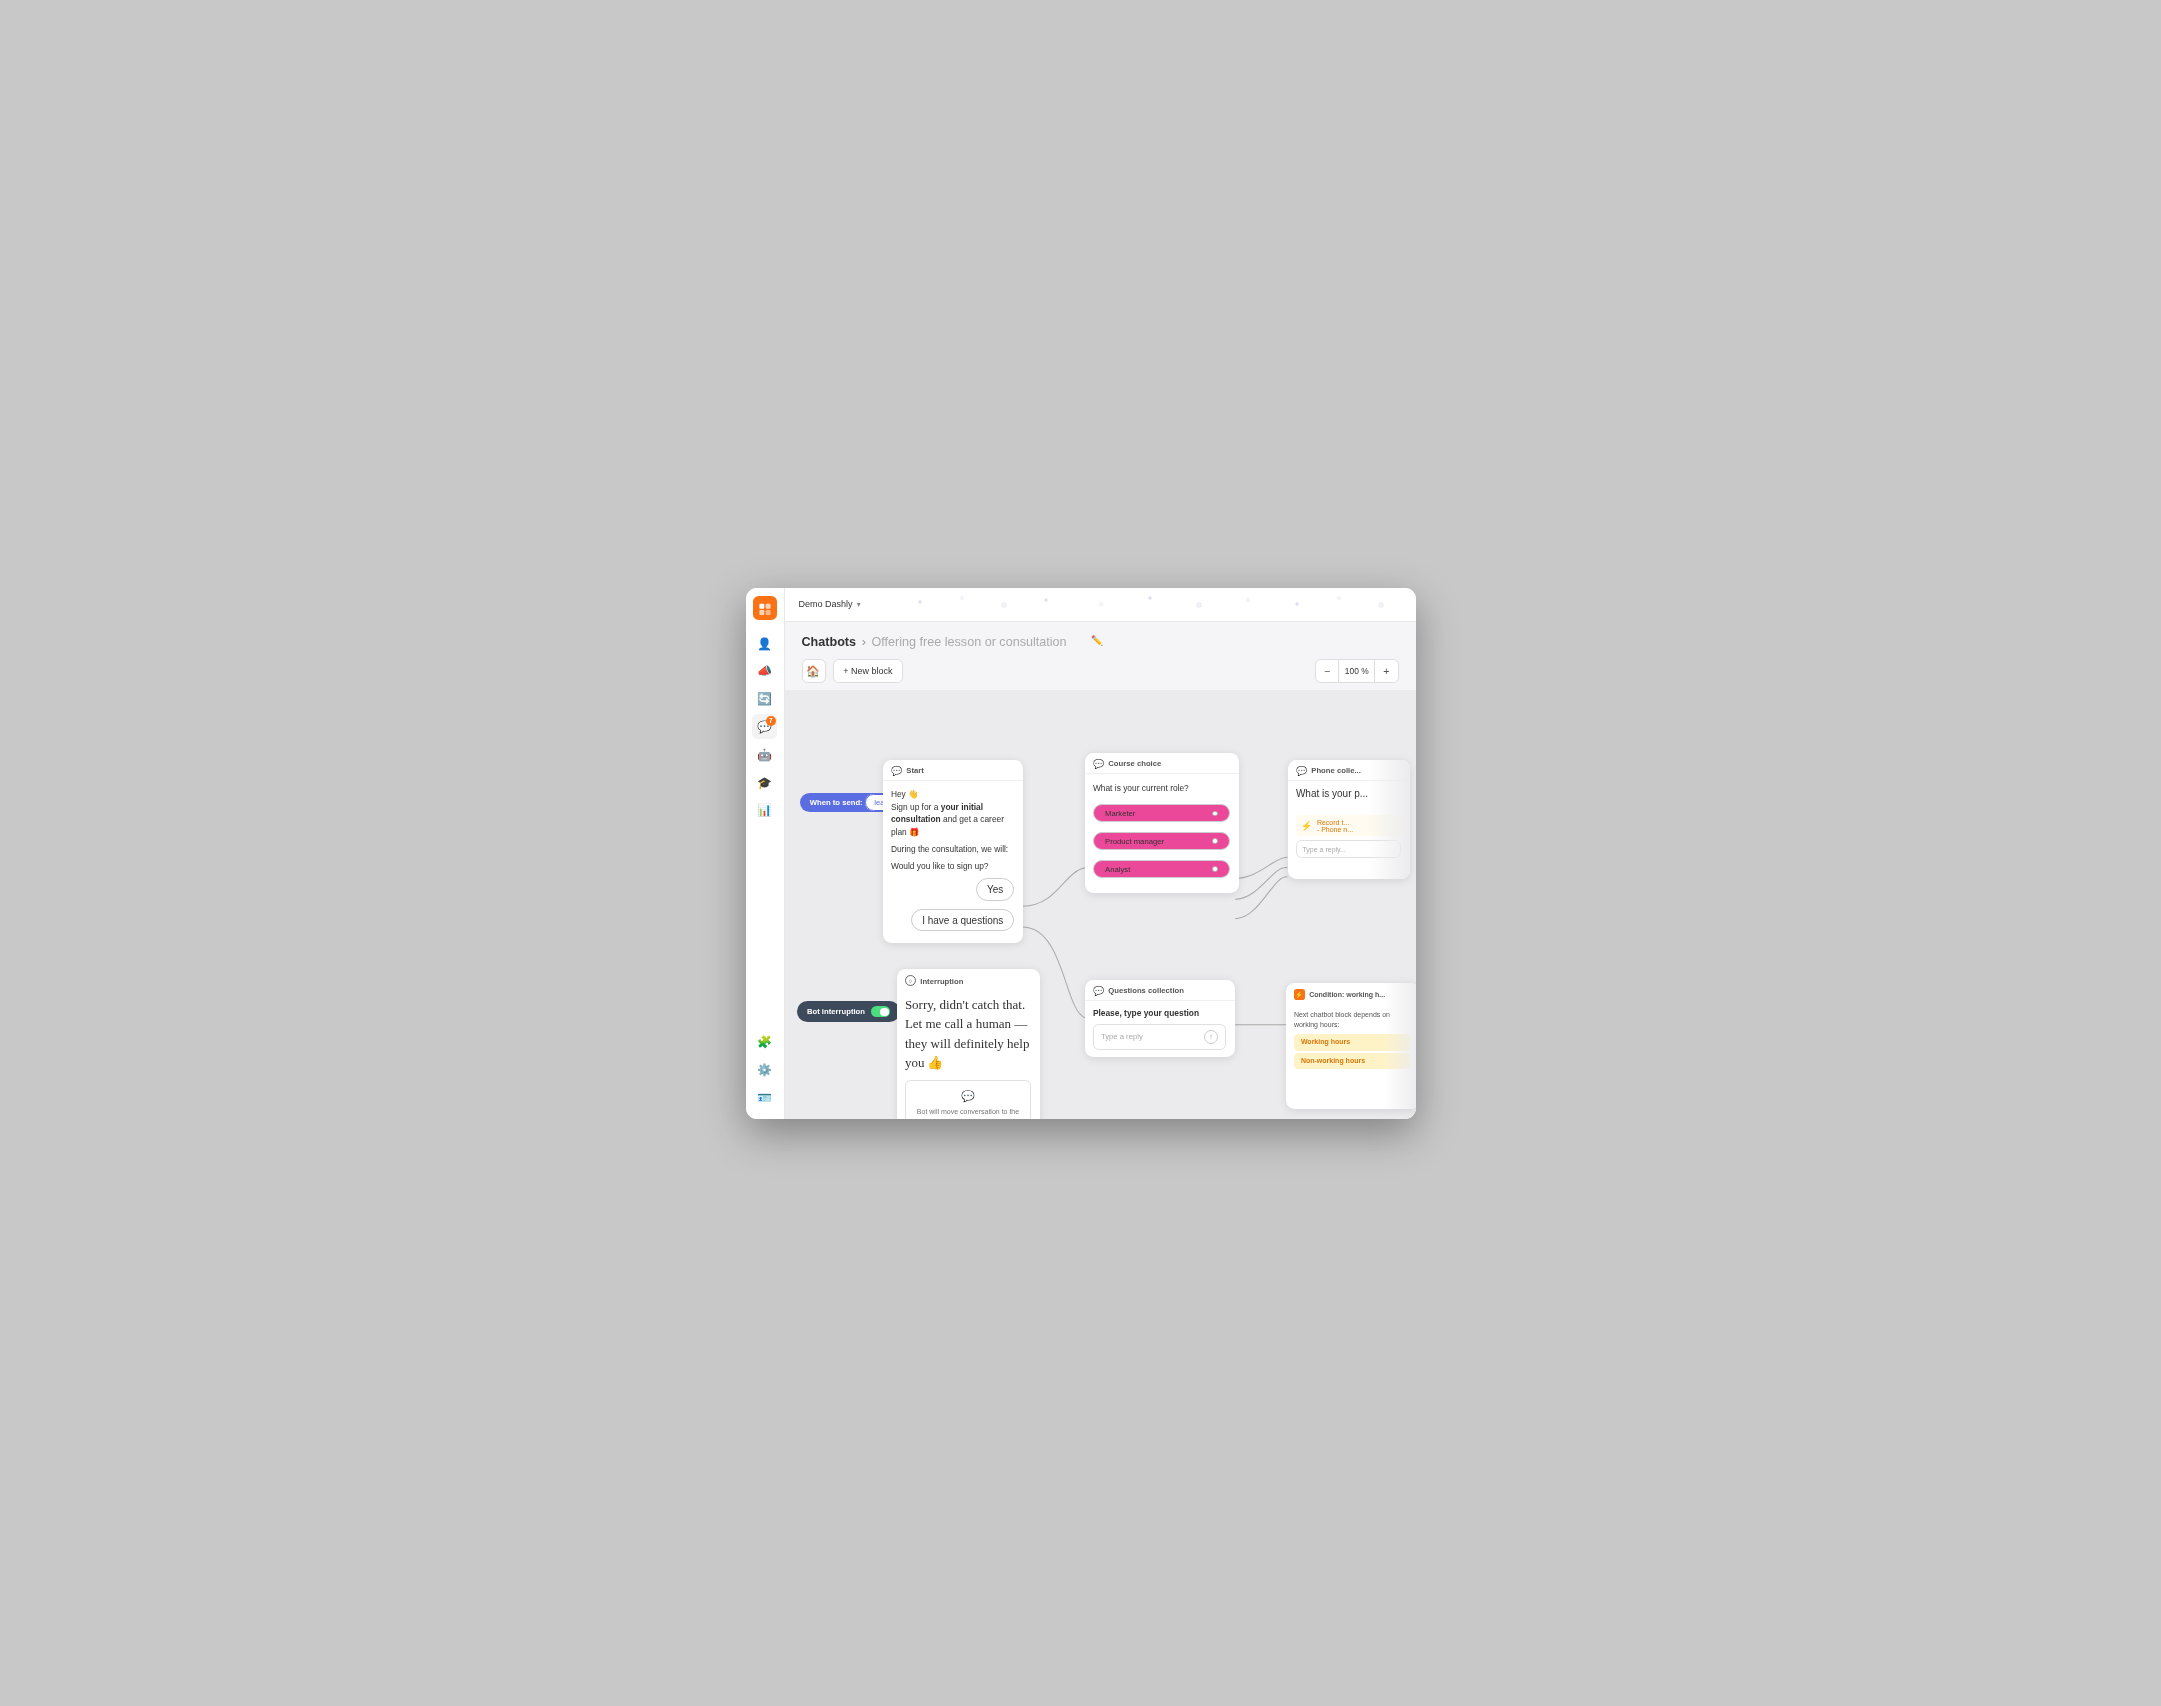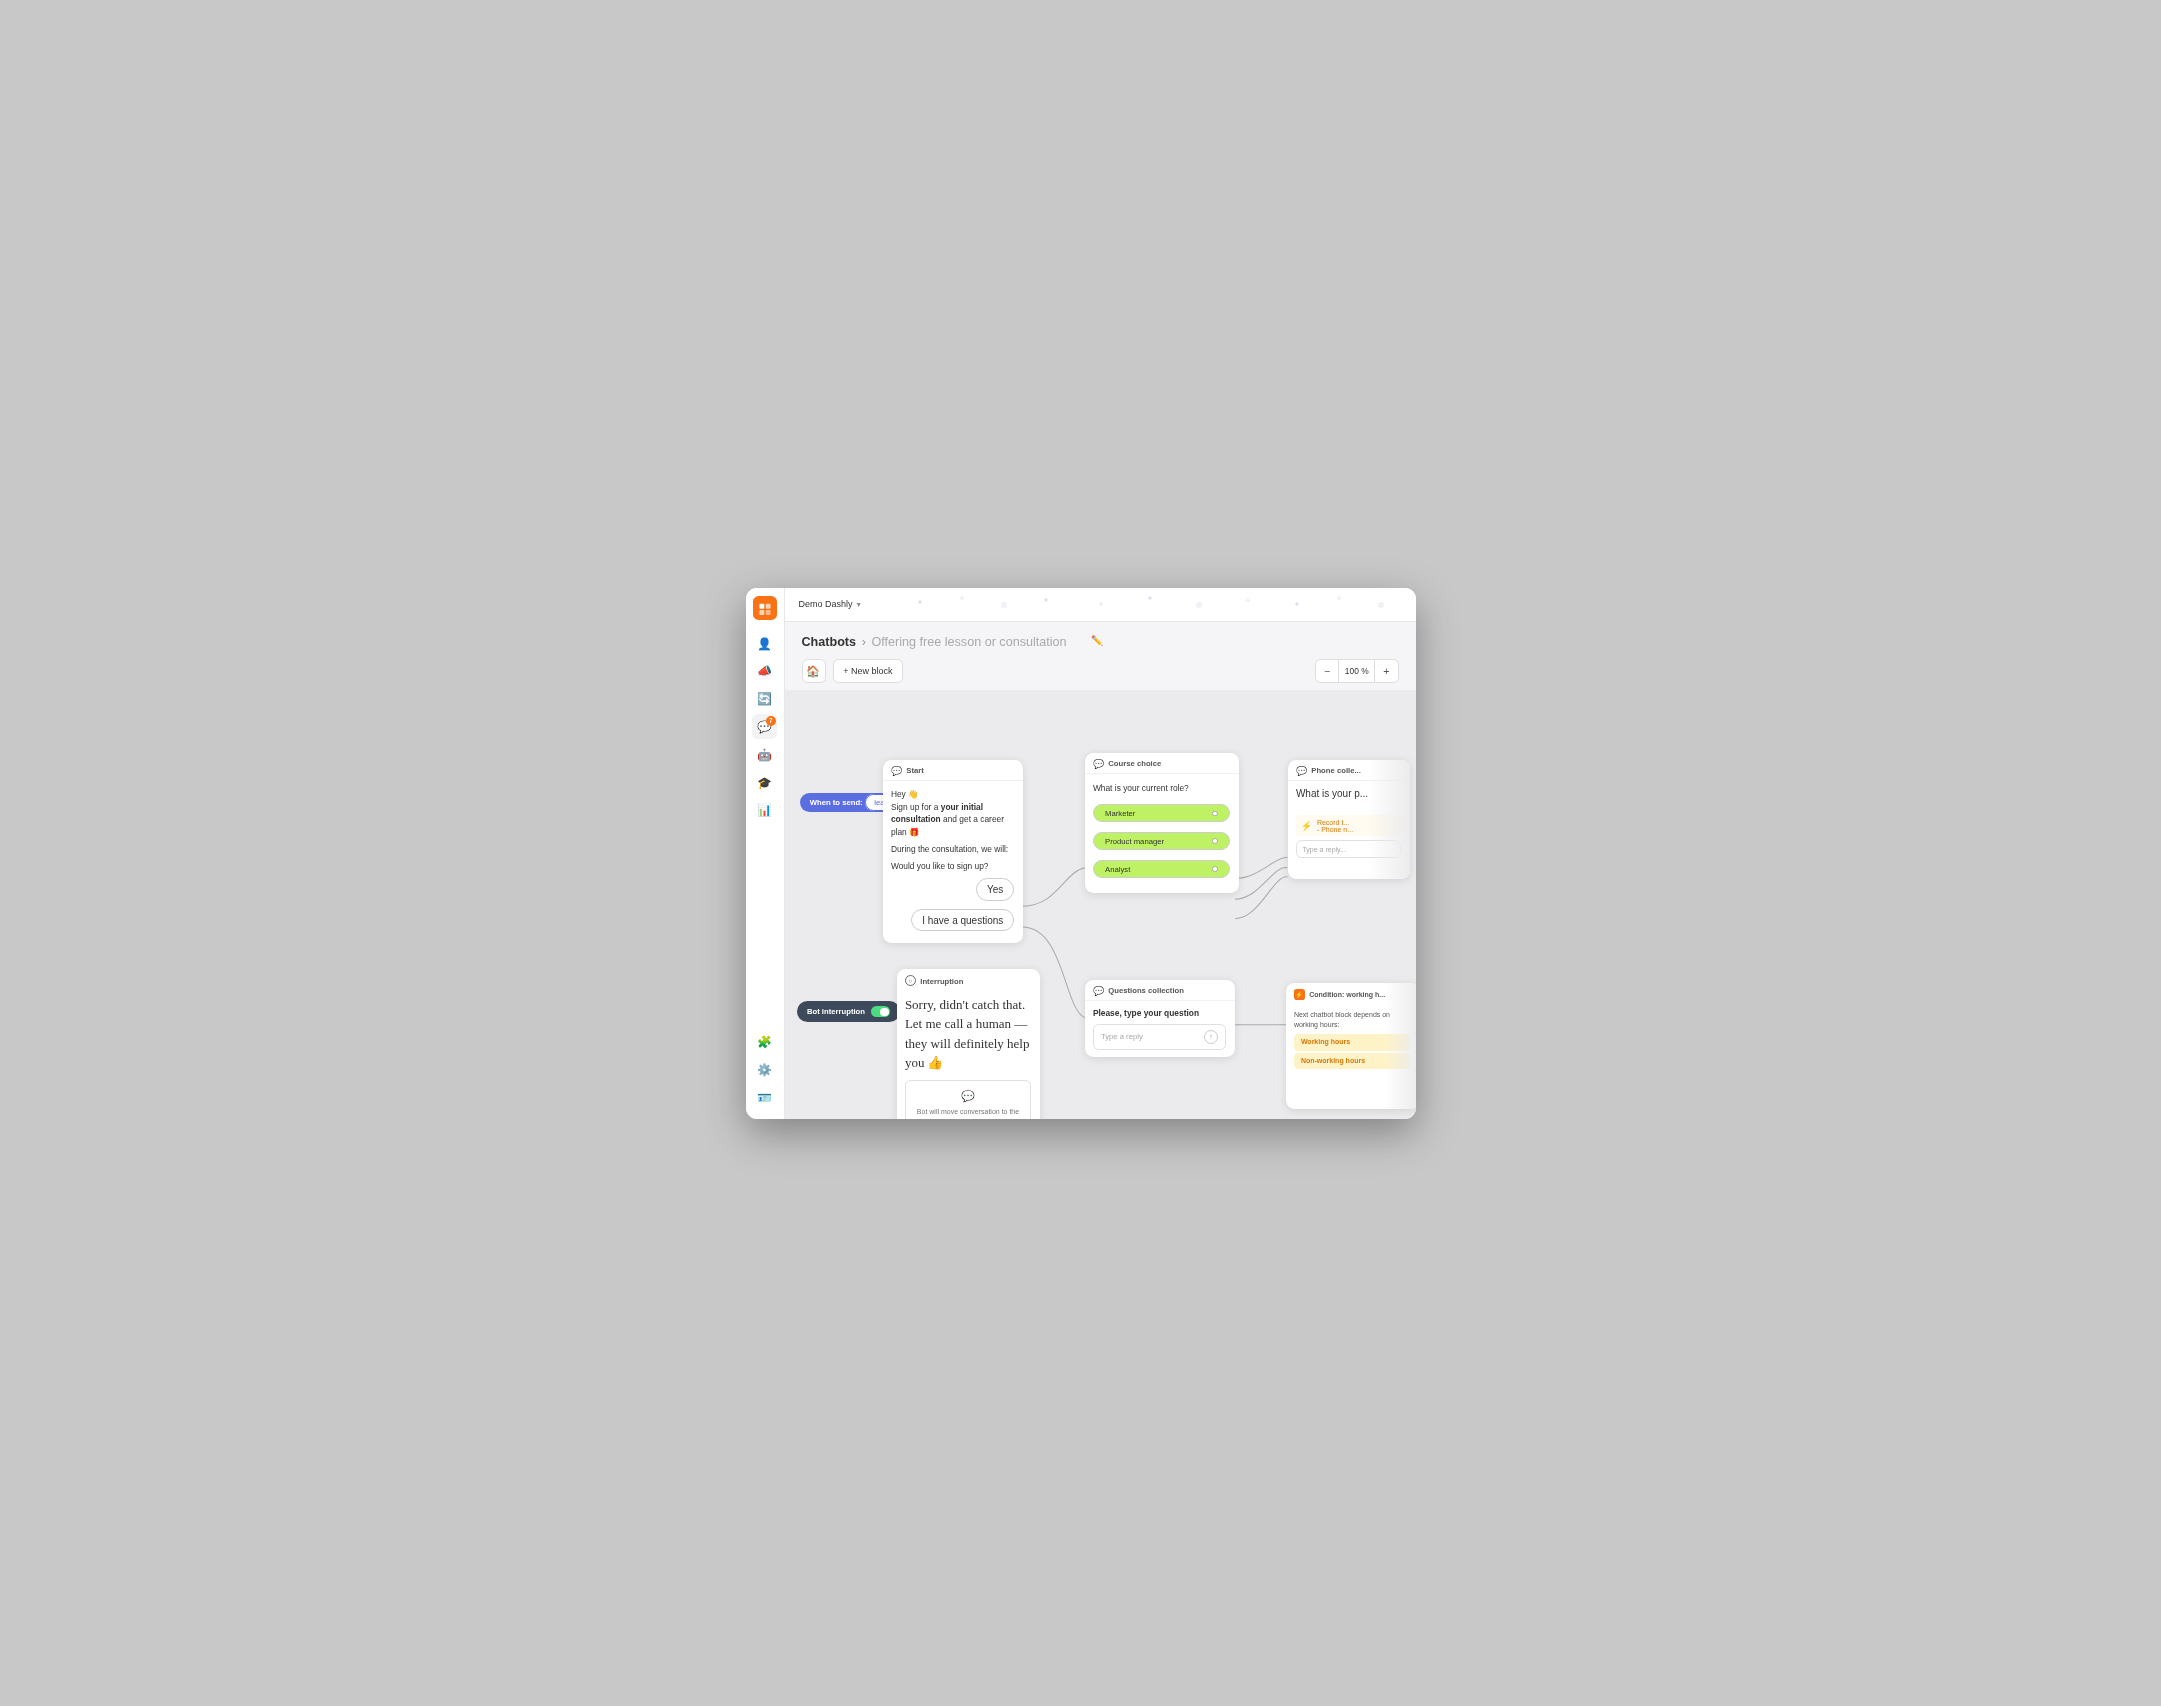--- a/index.html
+++ b/index.html
@@ -255,21 +255,21 @@
       left: 300px;
       top: 63px;
       width: 154px;
     }
     .course-node .node-body { font-size: 8.4px; color: #333; padding: 8.4px; }
     .role-btn {
       border: 1px solid #ccc;
       border-radius: 14px;
       padding: 3.5px 11.2px;
       font-size: 7.7px;
-      background: #bef264;
+      background: #ec4899;
       cursor: pointer;
       color: #333;
       display: flex;
       align-items: center;
       justify-content: space-between;
       gap: 5.6px;
       margin: 3.5px 0;
     }
     .role-btn .connector-dot {
       width: 5.6px;

